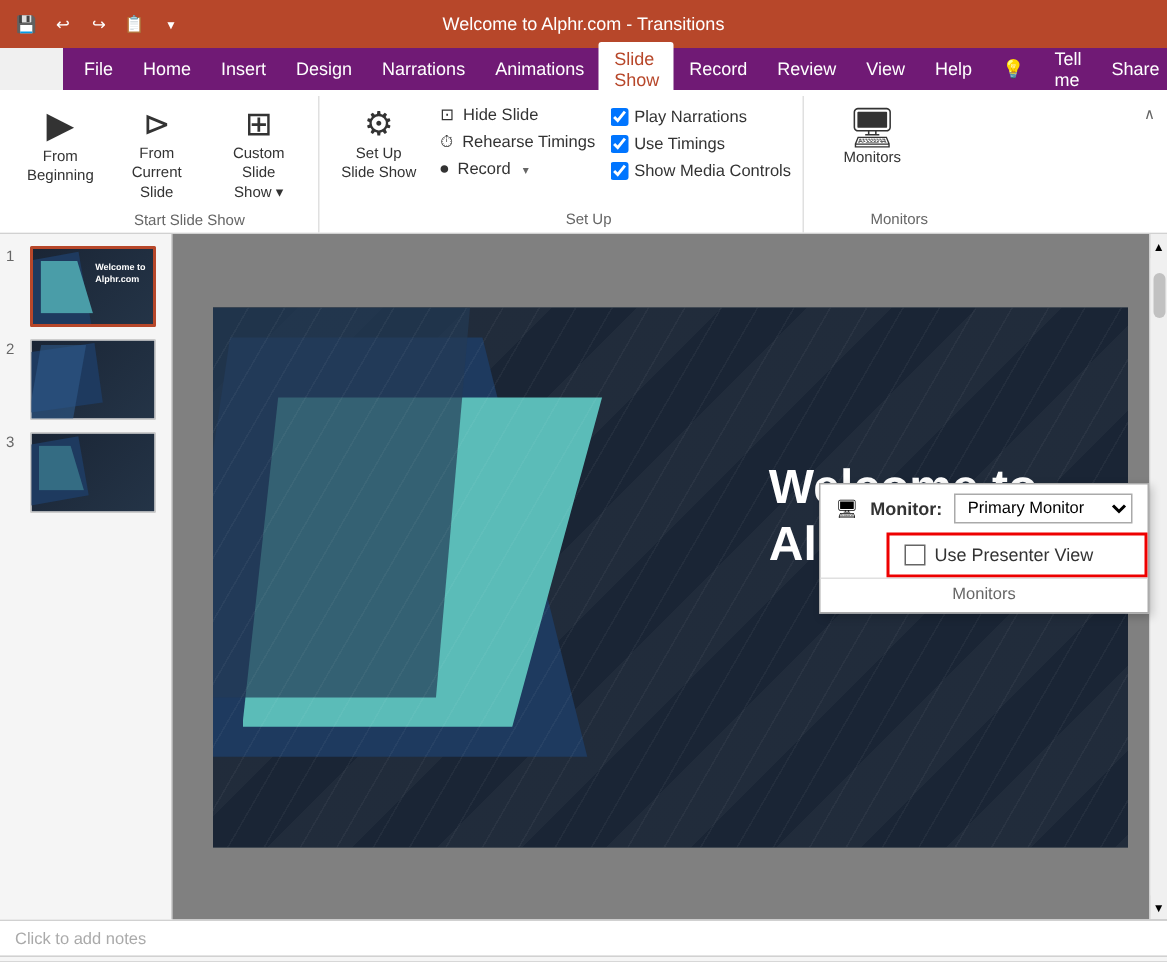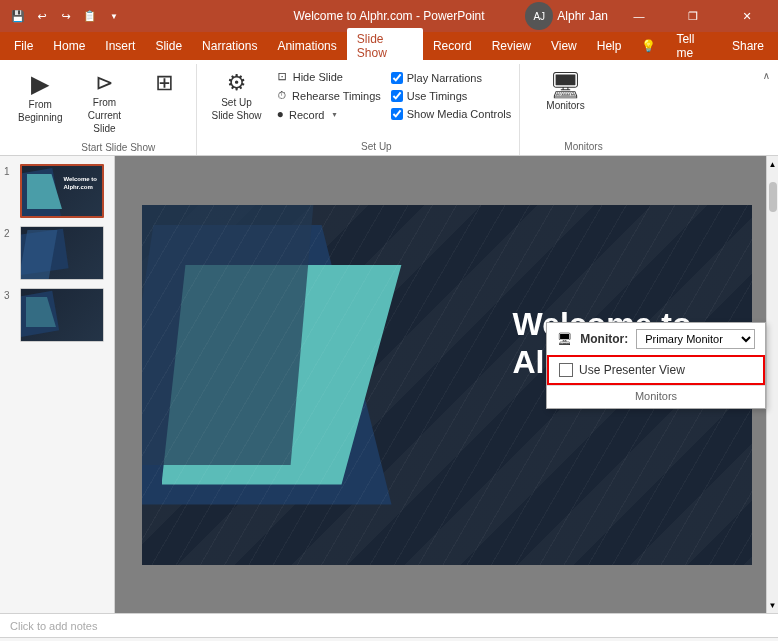--- a/index.html
+++ b/index.html
@@ -13,21 +13,21 @@
     .tb-btn { width: 46px; height: 32px; display: flex; align-items: center; justify-content: center; font-size: 11px; color: white; cursor: pointer; }
     .user-area { display: flex; align-items: center; gap: 4px; color: white; font-size: 12px; }
     .avatar { width: 28px; height: 28px; border-radius: 50%; background: #555; display: flex; align-items: center; justify-content: center; font-size: 10px; color: white; }
 
     
     .qat { display: flex; align-items: center; gap: 4px; }
     .qat-btn { width: 20px; height: 20px; display: flex; align-items: center; justify-content: center; color: white; font-size: 11px; cursor: pointer; }
 
     
     .menu-bar {
-      height: 28px; background: #c2410c; display: flex; align-items: center; padding: 0 4px;
+      height: 28px; background: #701a75; display: flex; align-items: center; padding: 0 4px; margin-left: 42px;
     }
     .menu-item { padding: 4px 10px; color: white; font-size: 12px; cursor: pointer; border-radius: 2px; }
     .menu-item.active { background: white; color: #b7472a; }
 
     
     .ribbon {
       background: white; border-bottom: 1px solid #d1d1d1; display: flex; flex-direction: column;
     }
 
     .ribbon-content {
@@ -103,21 +103,21 @@
       position: absolute; top: 166px; right: 12px; background: white; border: 1px solid #ababab; box-shadow: 2px 2px 6px rgba(0,0,0,0.2); width: 220px; z-index: 100;
     }
     .dropdown-row {
       display: flex; align-items: center; gap: 8px; padding: 6px 10px; font-size: 12px;
     }
     .dropdown-label { color: #333; white-space: nowrap; font-weight: bold; }
     .dropdown-select {
       flex: 1; border: 1px solid #aaa; padding: 2px 4px; font-size: 11px; background: white; cursor: pointer;
     }
     .presenter-row {
-      display: flex; align-items: center; gap: 6px; padding: 6px 10px; border: 2px solid #e00; background: white;
+      display: flex; align-items: center; gap: 6px; padding: 6px 10px; border: 2px solid #e00; background: white; margin-left: 44px;
     }
     .presenter-checkbox { width: 14px; height: 14px; border: 1px solid #666; background: white; display: flex; align-items: center; justify-content: center; }
     .presenter-label { font-size: 12px; color: #333; }
     .dropdown-footer { padding: 4px 10px 6px; font-size: 11px; color: #666; text-align: center; border-top: 1px solid #e0e0e0; }
 
     
     .notes-area {
       height: 24px; background: white; border-top: 1px solid #d1d1d1; display: flex; align-items: center; padding: 0 10px; font-size: 11px; color: #666;
     }
 
@@ -136,38 +136,29 @@
   <div class="title-bar-left">
     <div class="qat">
       <div class="qat-btn">💾</div>
       <div class="qat-btn">↩</div>
       <div class="qat-btn">↪</div>
       <div class="qat-btn">📋</div>
       <div class="qat-btn" style="font-size:8px;">▼</div>
     </div>
   </div>
   <div style="position:absolute;left:50%;transform:translateX(-50%);display:flex;align-items:center;gap:4px;">
-    <span style="color:white;font-size:12px;">Welcome to Alphr.com - PowerPoint</span>
-  </div>
-  <div style="display:flex;align-items:center;gap:8px;">
-    <div class="user-area">
-      <div class="avatar">AJ</div>
-      <span>Alphr Jan</span>
-    </div>
-    <div class="tb-btn">—</div>
-    <div class="tb-btn">❐</div>
-    <div class="tb-btn close">✕</div>
+    <span style="color:white;font-size:12px;">Welcome to Alphr.com - Transitions</span>
   </div>
 </div>
 
 <div class="menu-bar">
   <div class="menu-item">File</div>
   <div class="menu-item">Home</div>
   <div class="menu-item">Insert</div>
-  <div class="menu-item">Slide</div>
+  <div class="menu-item">Design</div>
   <div class="menu-item">Narrations</div>
   <div class="menu-item">Animations</div>
   <div class="menu-item active">Slide Show</div>
   <div class="menu-item">Record</div>
   <div class="menu-item">Review</div>
   <div class="menu-item">View</div>
   <div class="menu-item">Help</div>
   <div class="menu-item">💡</div>
   <div class="menu-item">Tell me</div>
   <div class="menu-item" style="margin-left:auto;">Share</div>
@@ -181,20 +172,21 @@
         <div class="ribbon-btn">
           <div class="btn-icon">▶</div>
           <div class="btn-label" style="font-size:10px;text-align:center;line-height:1.3;">From<br>Beginning</div>
         </div>
         <div class="ribbon-btn">
           <div class="btn-icon" style="font-size:22px;">⊳</div>
           <div class="btn-label" style="font-size:10px;text-align:center;line-height:1.3;">From<br>Current Slide</div>
         </div>
         <div class="ribbon-btn">
           <div class="btn-icon" style="font-size:22px;">⊞</div>
+          <div class="btn-label" style="font-size:10px;text-align:center;line-height:1.3;">Custom Slide<br>Show ▾</div>
         </div>
       </div>
       <div class="ribbon-group-label">Start Slide Show</div>
     </div>
 
     <div class="ribbon-group" style="min-width:220px;">
       <div class="ribbon-group-content" style="align-items:flex-start;">
         <div class="ribbon-btn" style="min-width:52px;">
           <div class="btn-icon" style="font-size:22px;">⚙</div>
           <div class="btn-label" style="font-size:10px;text-align:center;line-height:1.3;">Set Up<br>Slide Show</div>

